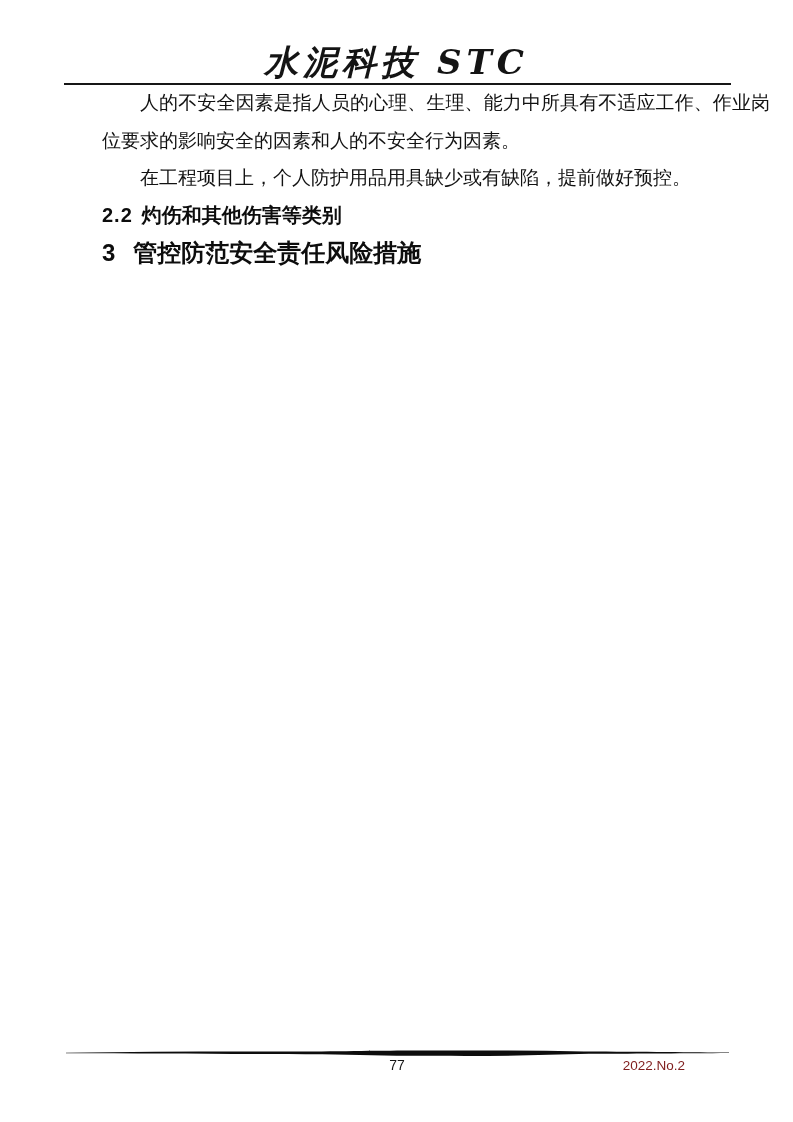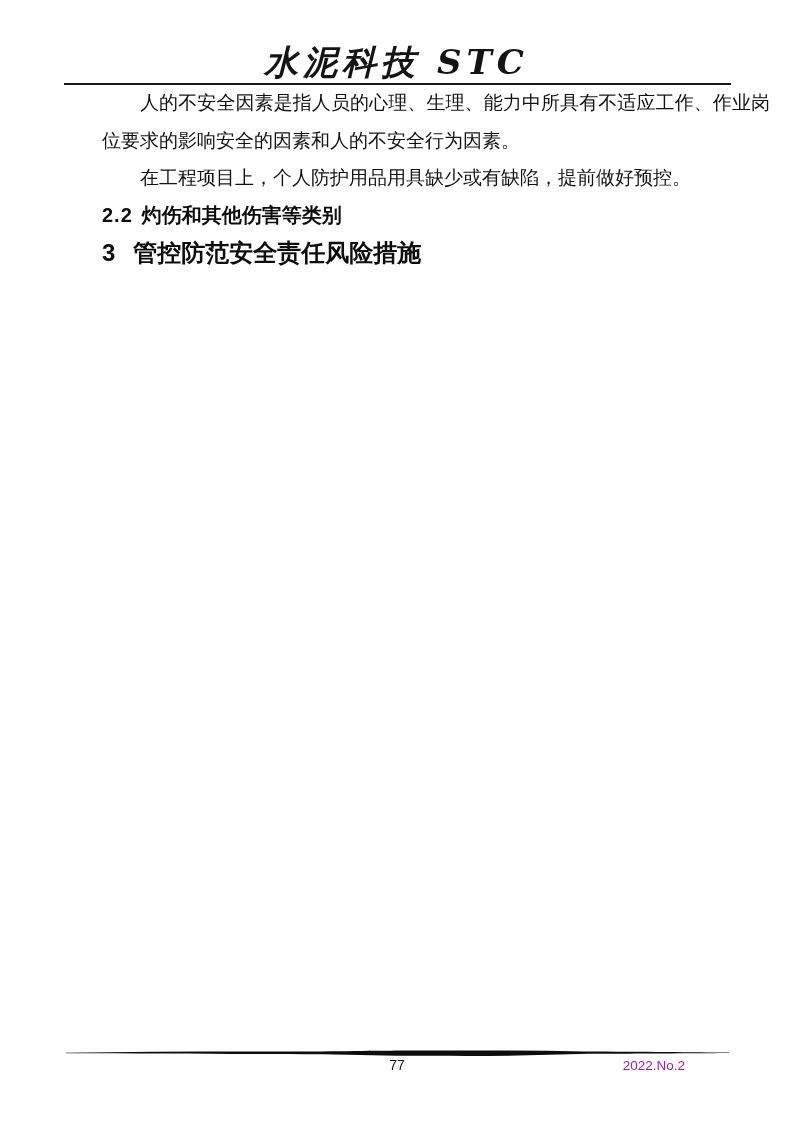--- a/index.html
+++ b/index.html
@@ -76,21 +76,21 @@
     font-family: "Liberation Sans", "DejaVu Sans", sans-serif;
     font-size: 14px;
     color: #161616;
   }
   .issue-number {
     position: absolute;
     top: 1058px;
     right: 108px;
     font-family: "Liberation Sans", "DejaVu Sans", sans-serif;
     font-size: 13.5px;
-    color: #a21caf;
+    color: #7f1d1d;
   }
 </style>
 </head>
 <body>
 
 <div class="page">
 
   <div class="journal-title">水泥科技 STC</div>
 
   <div class="header-rule"></div>

